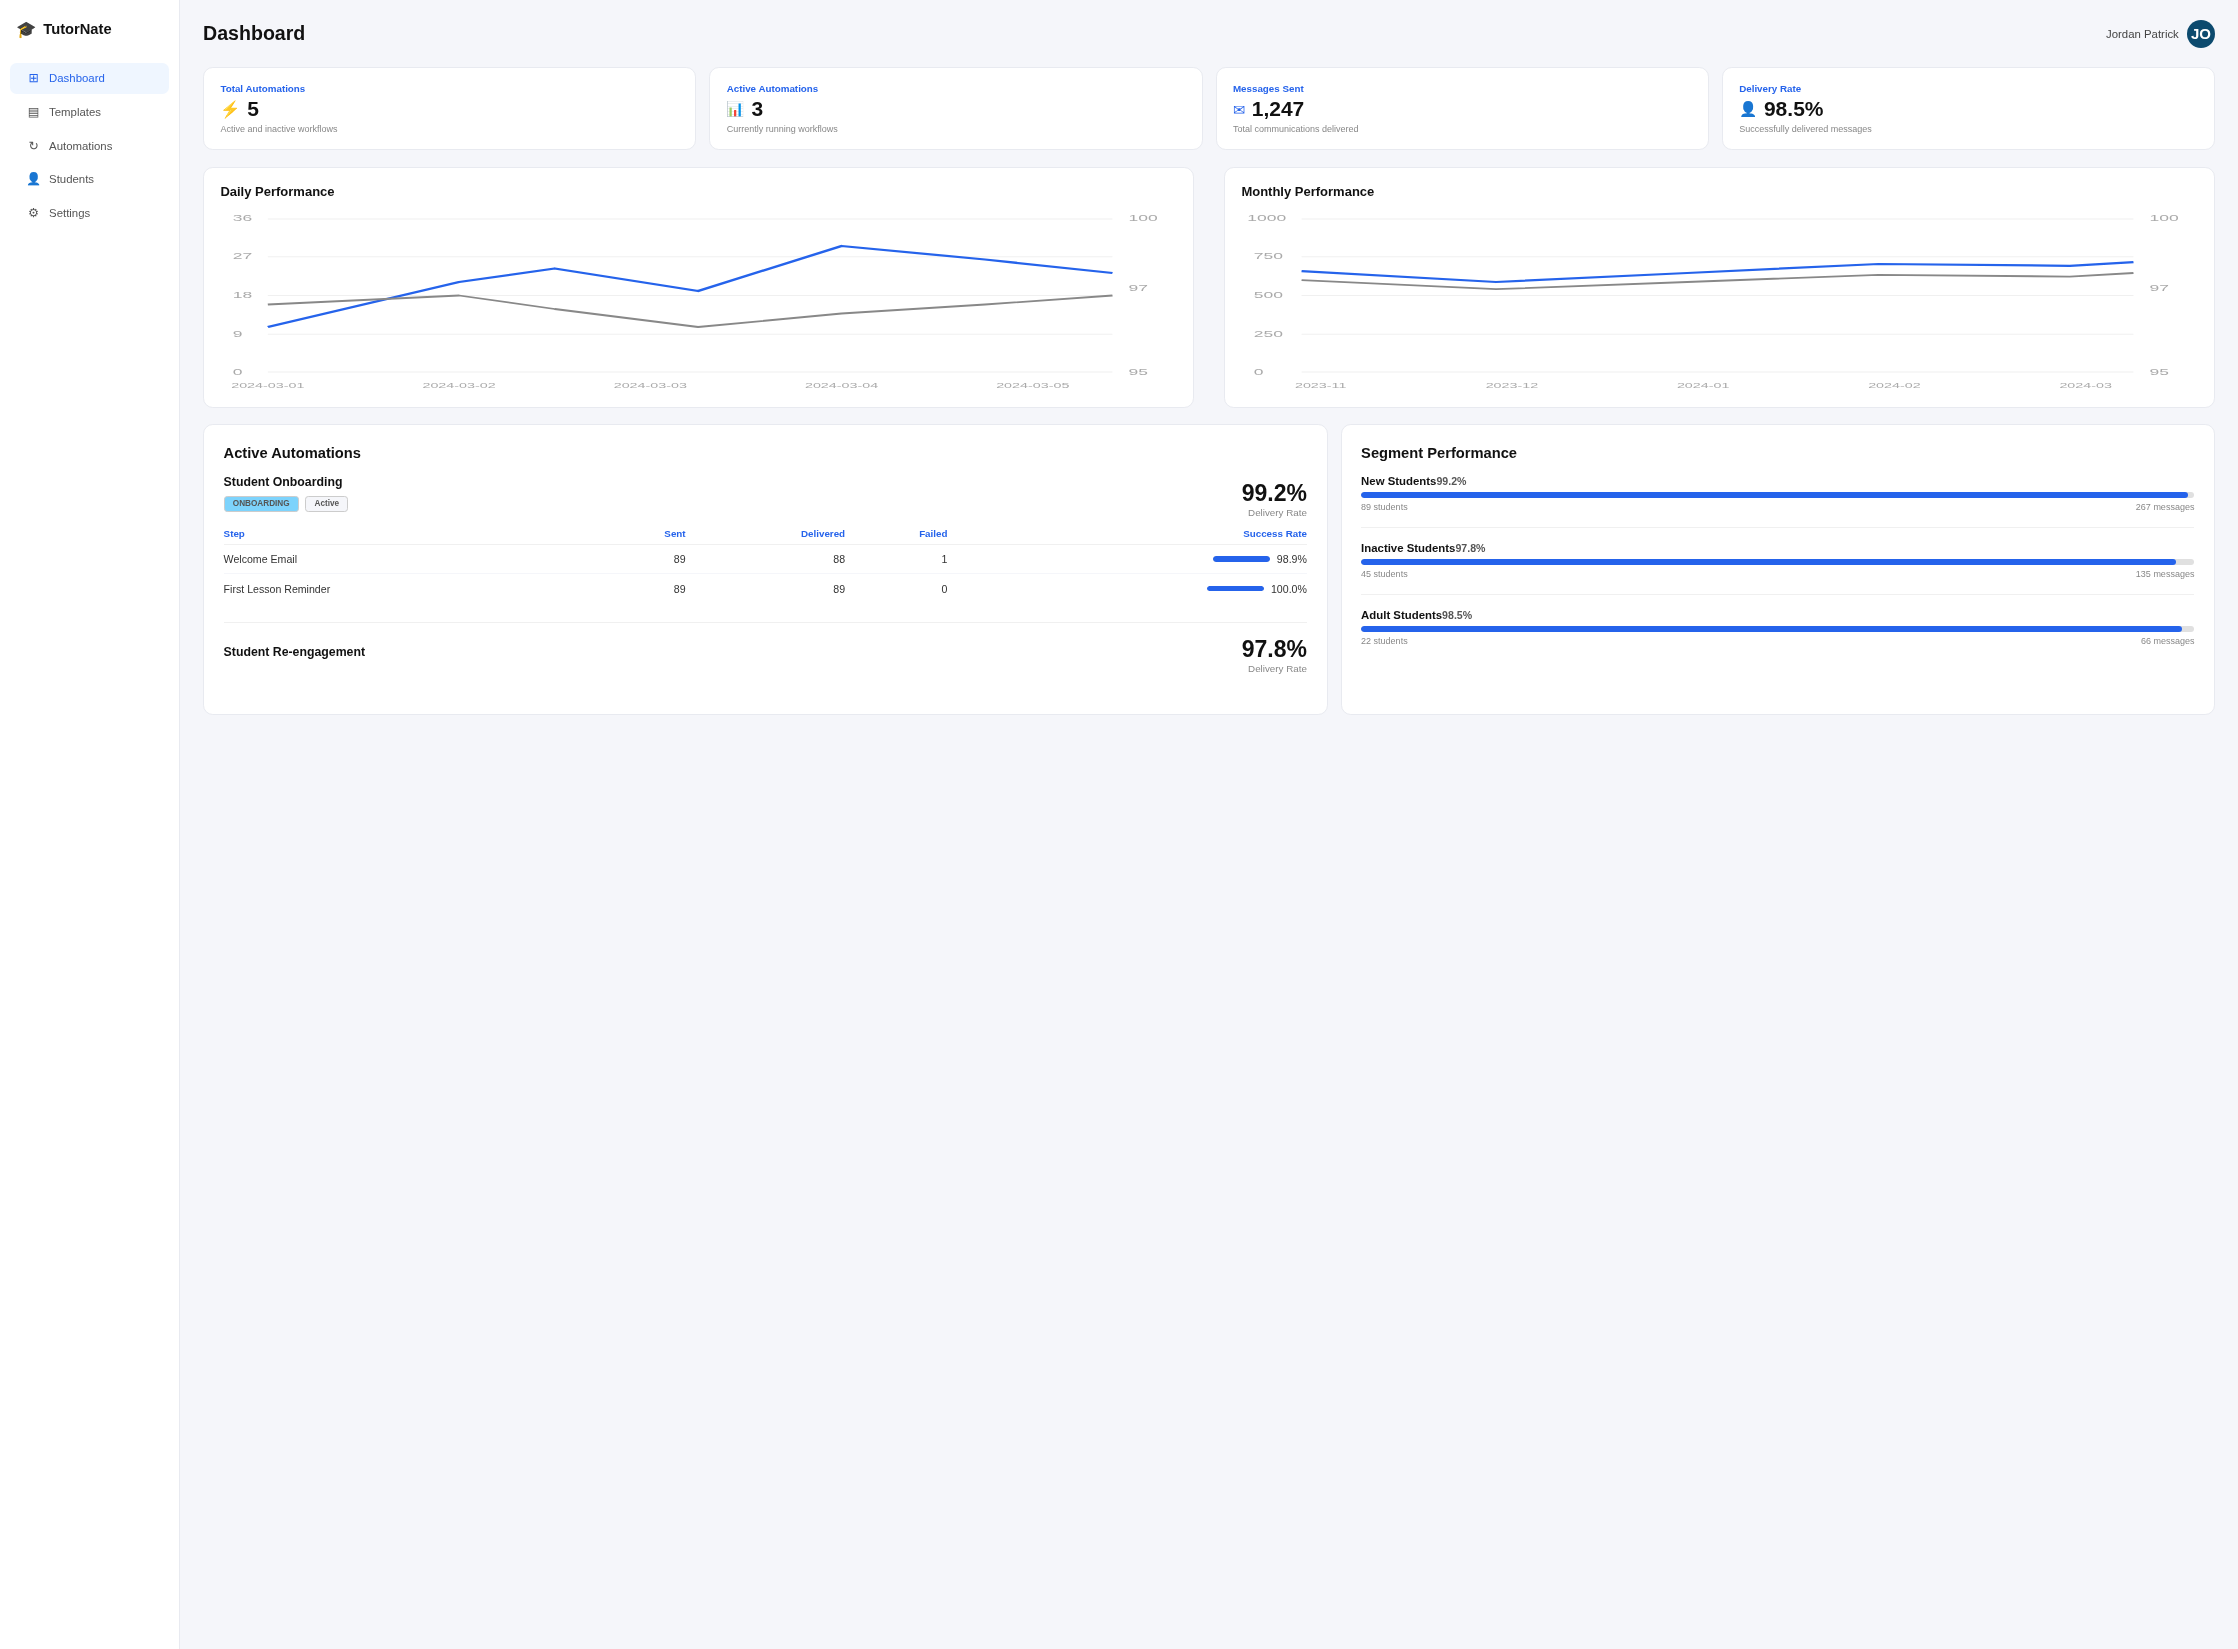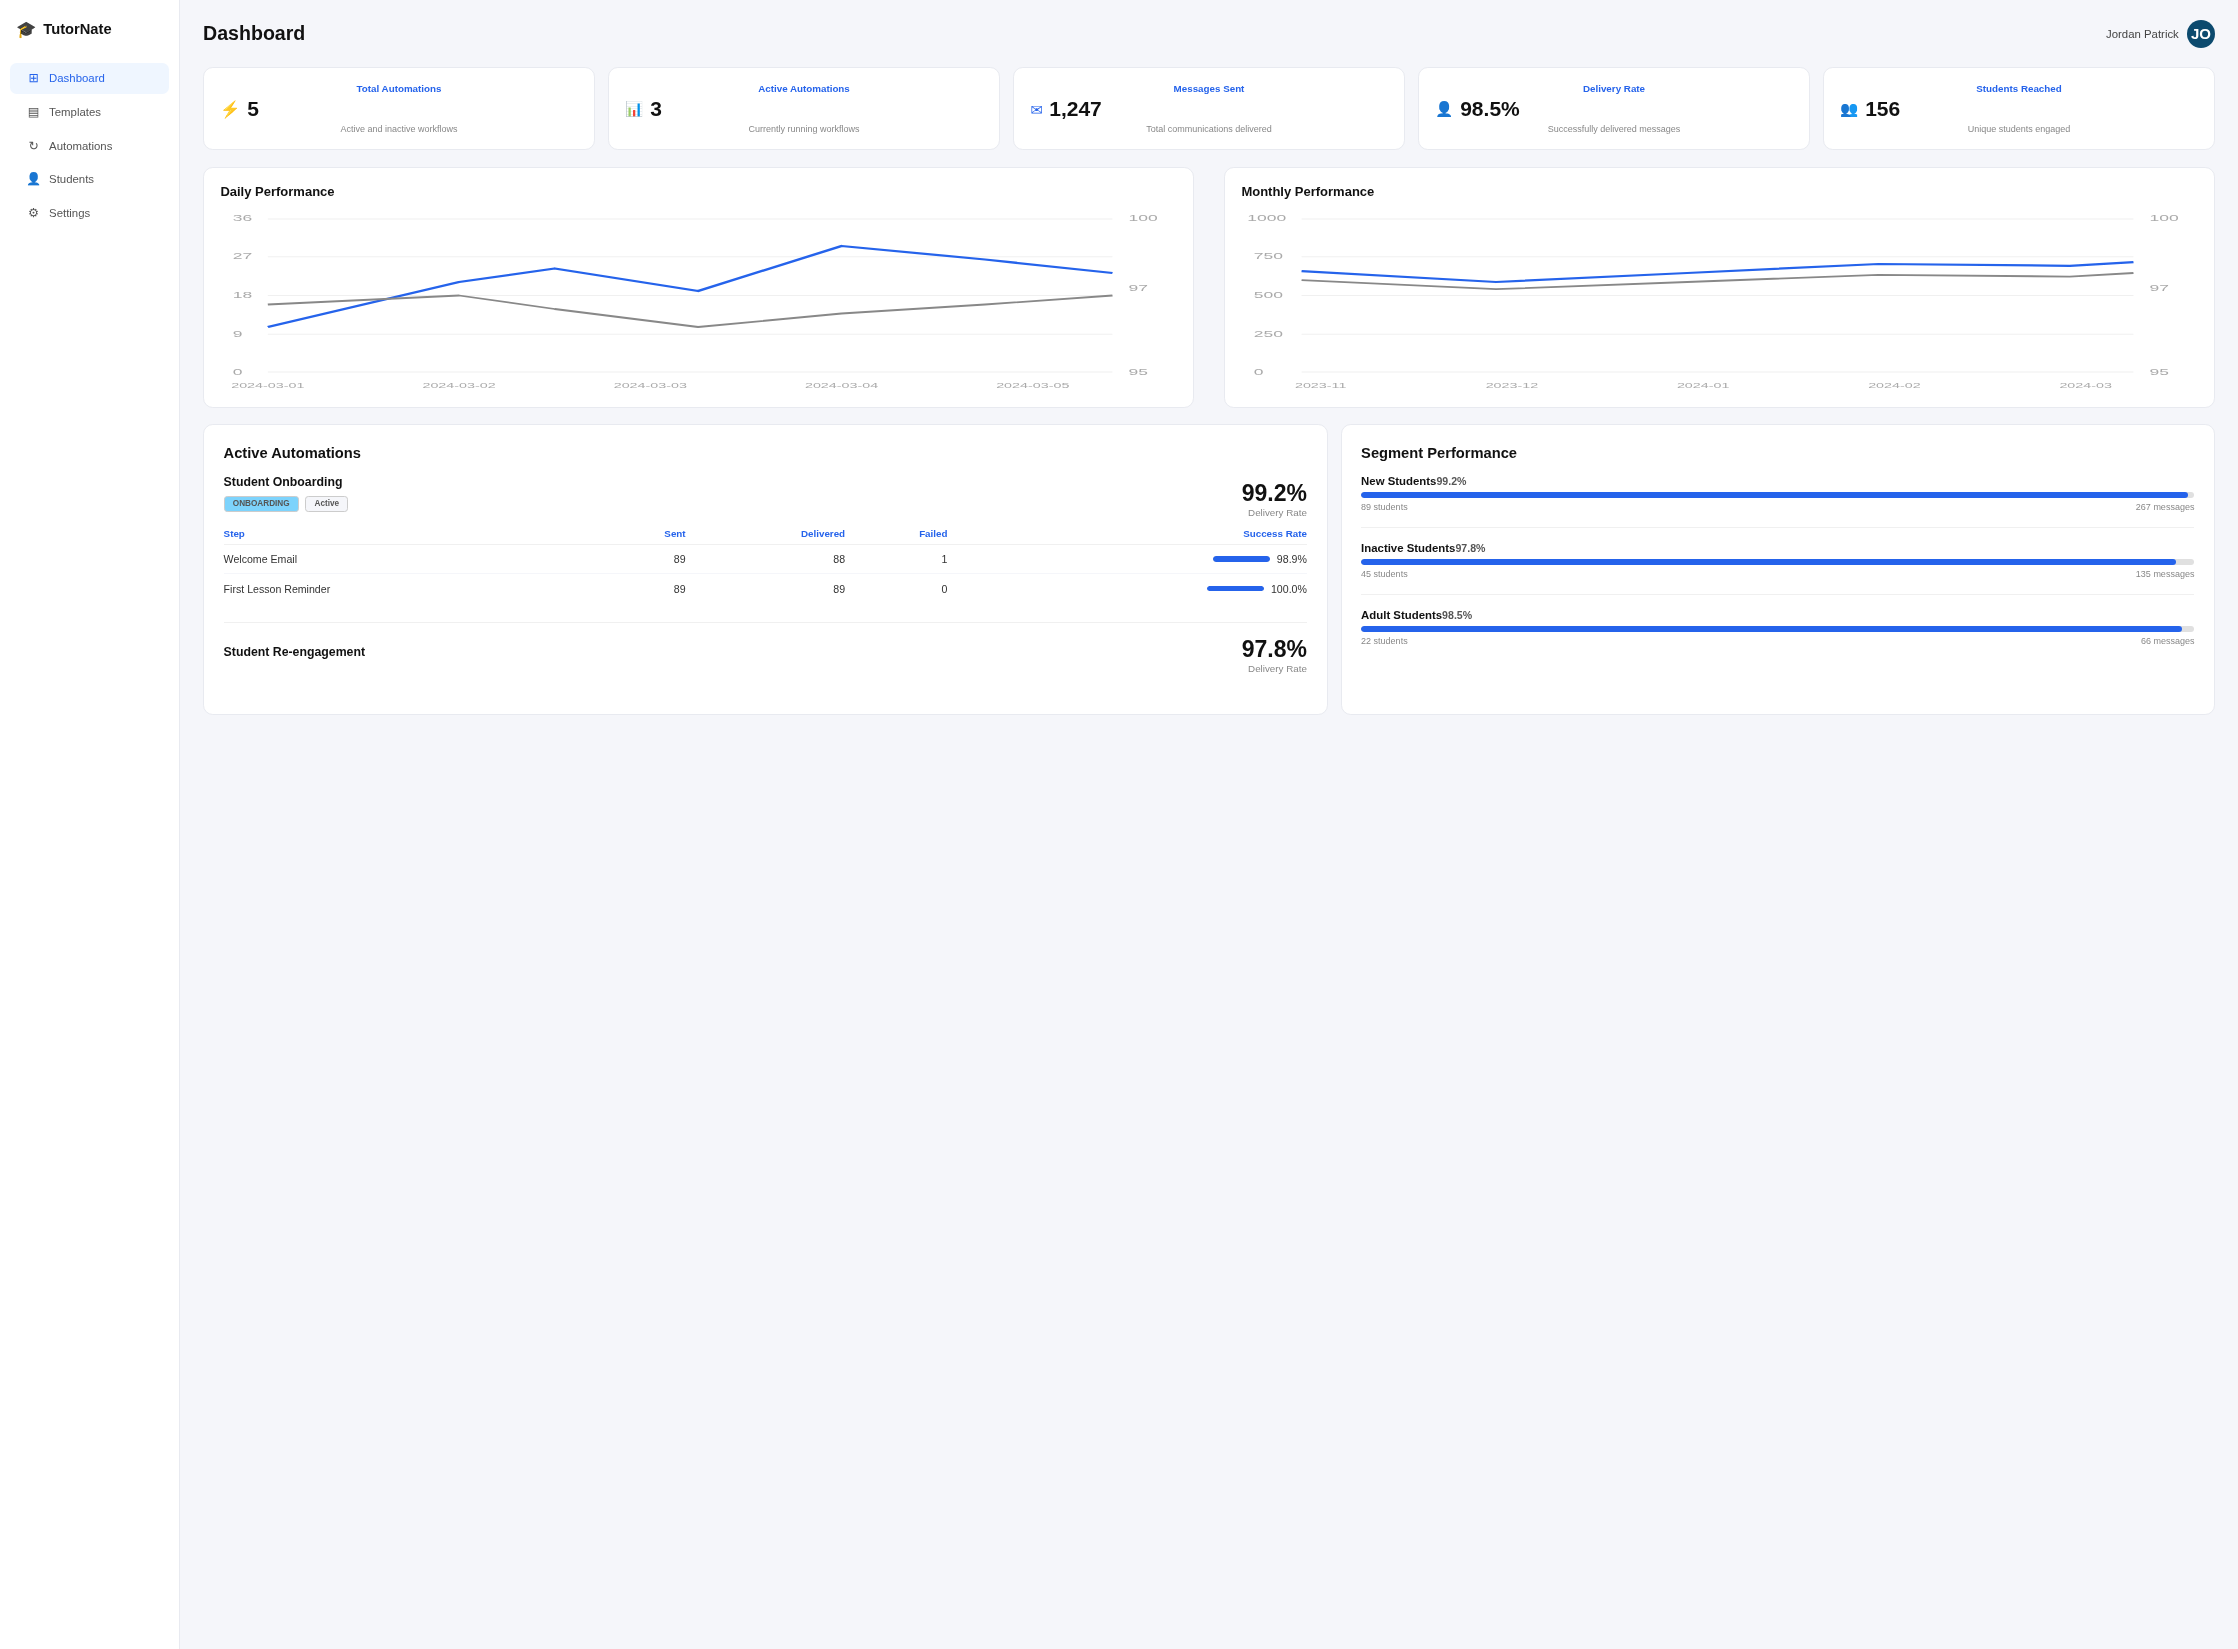--- a/index.html
+++ b/index.html
@@ -61,21 +61,20 @@
       border-radius: 50%;
       display: flex; align-items: center; justify-content: center;
       font-size: 15px; font-weight: 700;
     }
 
     
     .stats-row {
       display: flex;
       gap: 13px;
       margin-bottom: 16.4px;
-      text-align: center;
     }
     .stat-card {
       background: #fff;
       border: 0.8px solid #e8eaf0;
       border-radius: 9.8px;
       padding: 14.7px 16.4px;
       flex: 1;
     }
     .stat-label { font-size: 9.8px; color: #2563eb; font-weight: 600; margin-bottom: 3.3px; }
     .stat-icon-row { display: flex; align-items: center; gap: 6.5px; margin-bottom: 3.3px; }
@@ -253,28 +252,20 @@
 
     <div class="stat-card">
       <div class="stat-label">Delivery Rate</div>
       <div class="stat-icon-row">
         <span class="stat-icon" style="font-size:14.7px; color:#2563eb;">👤</span>
         <span class="stat-value">98.5%</span>
       </div>
       <div class="stat-desc">Successfully delivered messages</div>
     </div>
 
-    <div class="stat-card">
-      <div class="stat-label">Students Reached</div>
-      <div class="stat-icon-row">
-        <span class="stat-icon" style="font-size:14.7px;">👥</span>
-        <span class="stat-value">156</span>
-      </div>
-      <div class="stat-desc">Unique students engaged</div>
-    </div>
 
   </div>
 
   <div class="charts-row">
 
     <div class="chart-card">
       <div class="chart-title">Daily Performance</div>
       <div class="chart-area">
         <svg class="chart-svg" viewBox="0 0 600 200" preserveAspectRatio="none">
 

